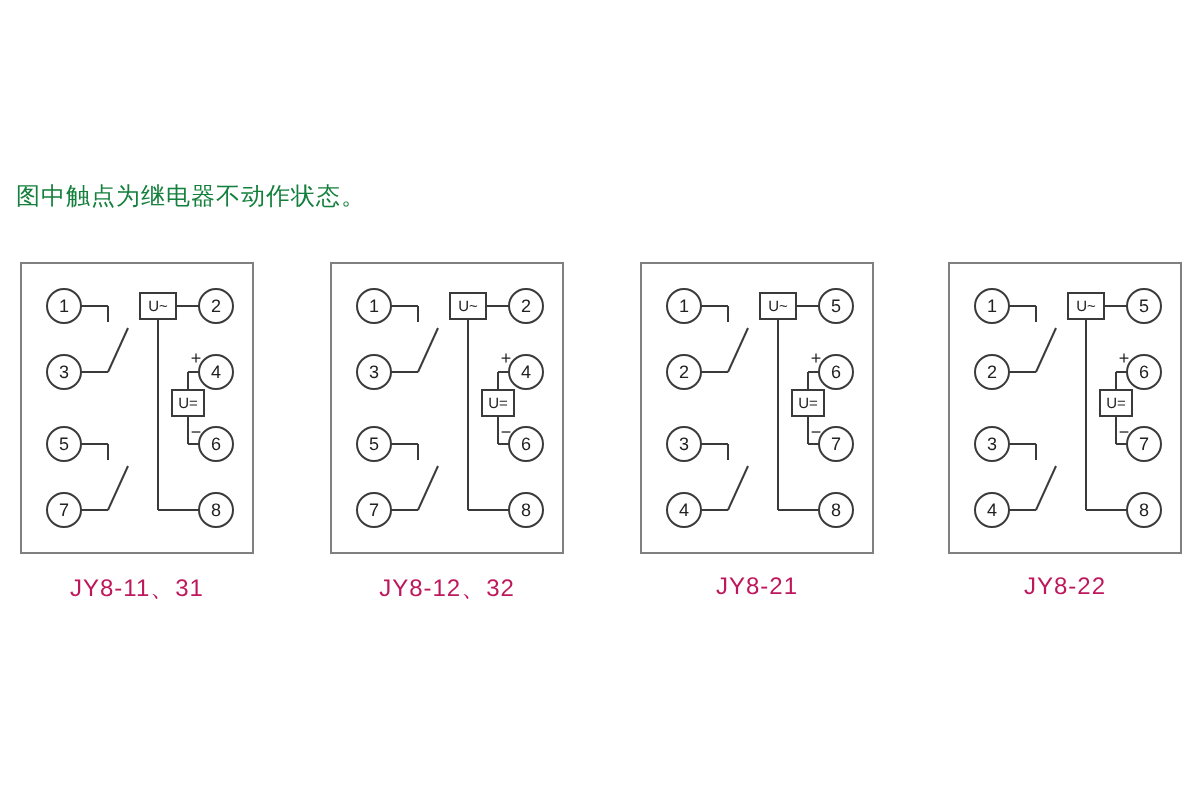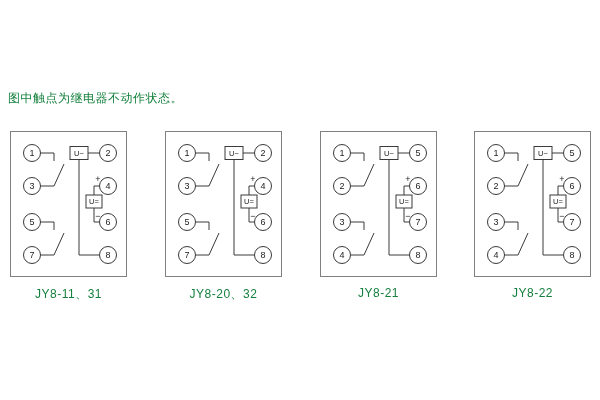--- a/index.html
+++ b/index.html
@@ -12,21 +12,21 @@
   }
   .note{
     position:absolute;left:8px;top:90px;
     font-size:12px;color:#15803d;letter-spacing:0.5px;
   }
   .diagram{position:absolute;top:131px;width:117px;}
   .d0{left:10px}.d1{left:165px}.d2{left:320px}.d3{left:474px}
   .diagram svg{display:block;}
   .caption{
     margin-top:9px;text-align:center;
-    font-size:12px;color:#15803d;letter-spacing:0.5px;white-space:nowrap;
+    font-size:12px;color:#be185d;letter-spacing:0.5px;white-space:nowrap;
   }
   .defs-holder{position:absolute;width:0;height:0;overflow:hidden;}
   text.tnum{font-family:"Liberation Sans",sans-serif;font-size:9px;fill:#222;}
   text.sym{font-family:"Liberation Sans",sans-serif;font-size:7.5px;fill:#222;}
   text.pol{font-family:"Liberation Sans",sans-serif;font-size:9px;fill:#222;}
 </style>
 </head>
 <body>
 
 <svg class="defs-holder" aria-hidden="true">
@@ -98,21 +98,21 @@
     <text class="tnum" x="22" y="127" text-anchor="middle">7</text>
     <text class="tnum" x="98" y="25" text-anchor="middle">2</text>
     <text class="tnum" x="98" y="58" text-anchor="middle">4</text>
     <text class="tnum" x="98" y="94" text-anchor="middle">6</text>
     <text class="tnum" x="98" y="127" text-anchor="middle">8</text>
     <text class="sym" x="69" y="24.5" text-anchor="middle">U~</text>
     <text class="sym" x="84" y="73" text-anchor="middle">U=</text>
     <text class="pol" x="88" y="51" text-anchor="middle">+</text>
     <text class="pol" x="88" y="88" text-anchor="middle">−</text>
   </svg>
-  <div class="caption">JY8-20、32</div>
+  <div class="caption">JY8-12、32</div>
 </div>
 
 <div class="diagram d2">
   <svg width="117" height="146" viewBox="0 0 117 146">
     <use href="#relay-skeleton"></use>
     <text class="tnum" x="22" y="25" text-anchor="middle">1</text>
     <text class="tnum" x="22" y="58" text-anchor="middle">2</text>
     <text class="tnum" x="22" y="94" text-anchor="middle">3</text>
     <text class="tnum" x="22" y="127" text-anchor="middle">4</text>
     <text class="tnum" x="98" y="25" text-anchor="middle">5</text>

